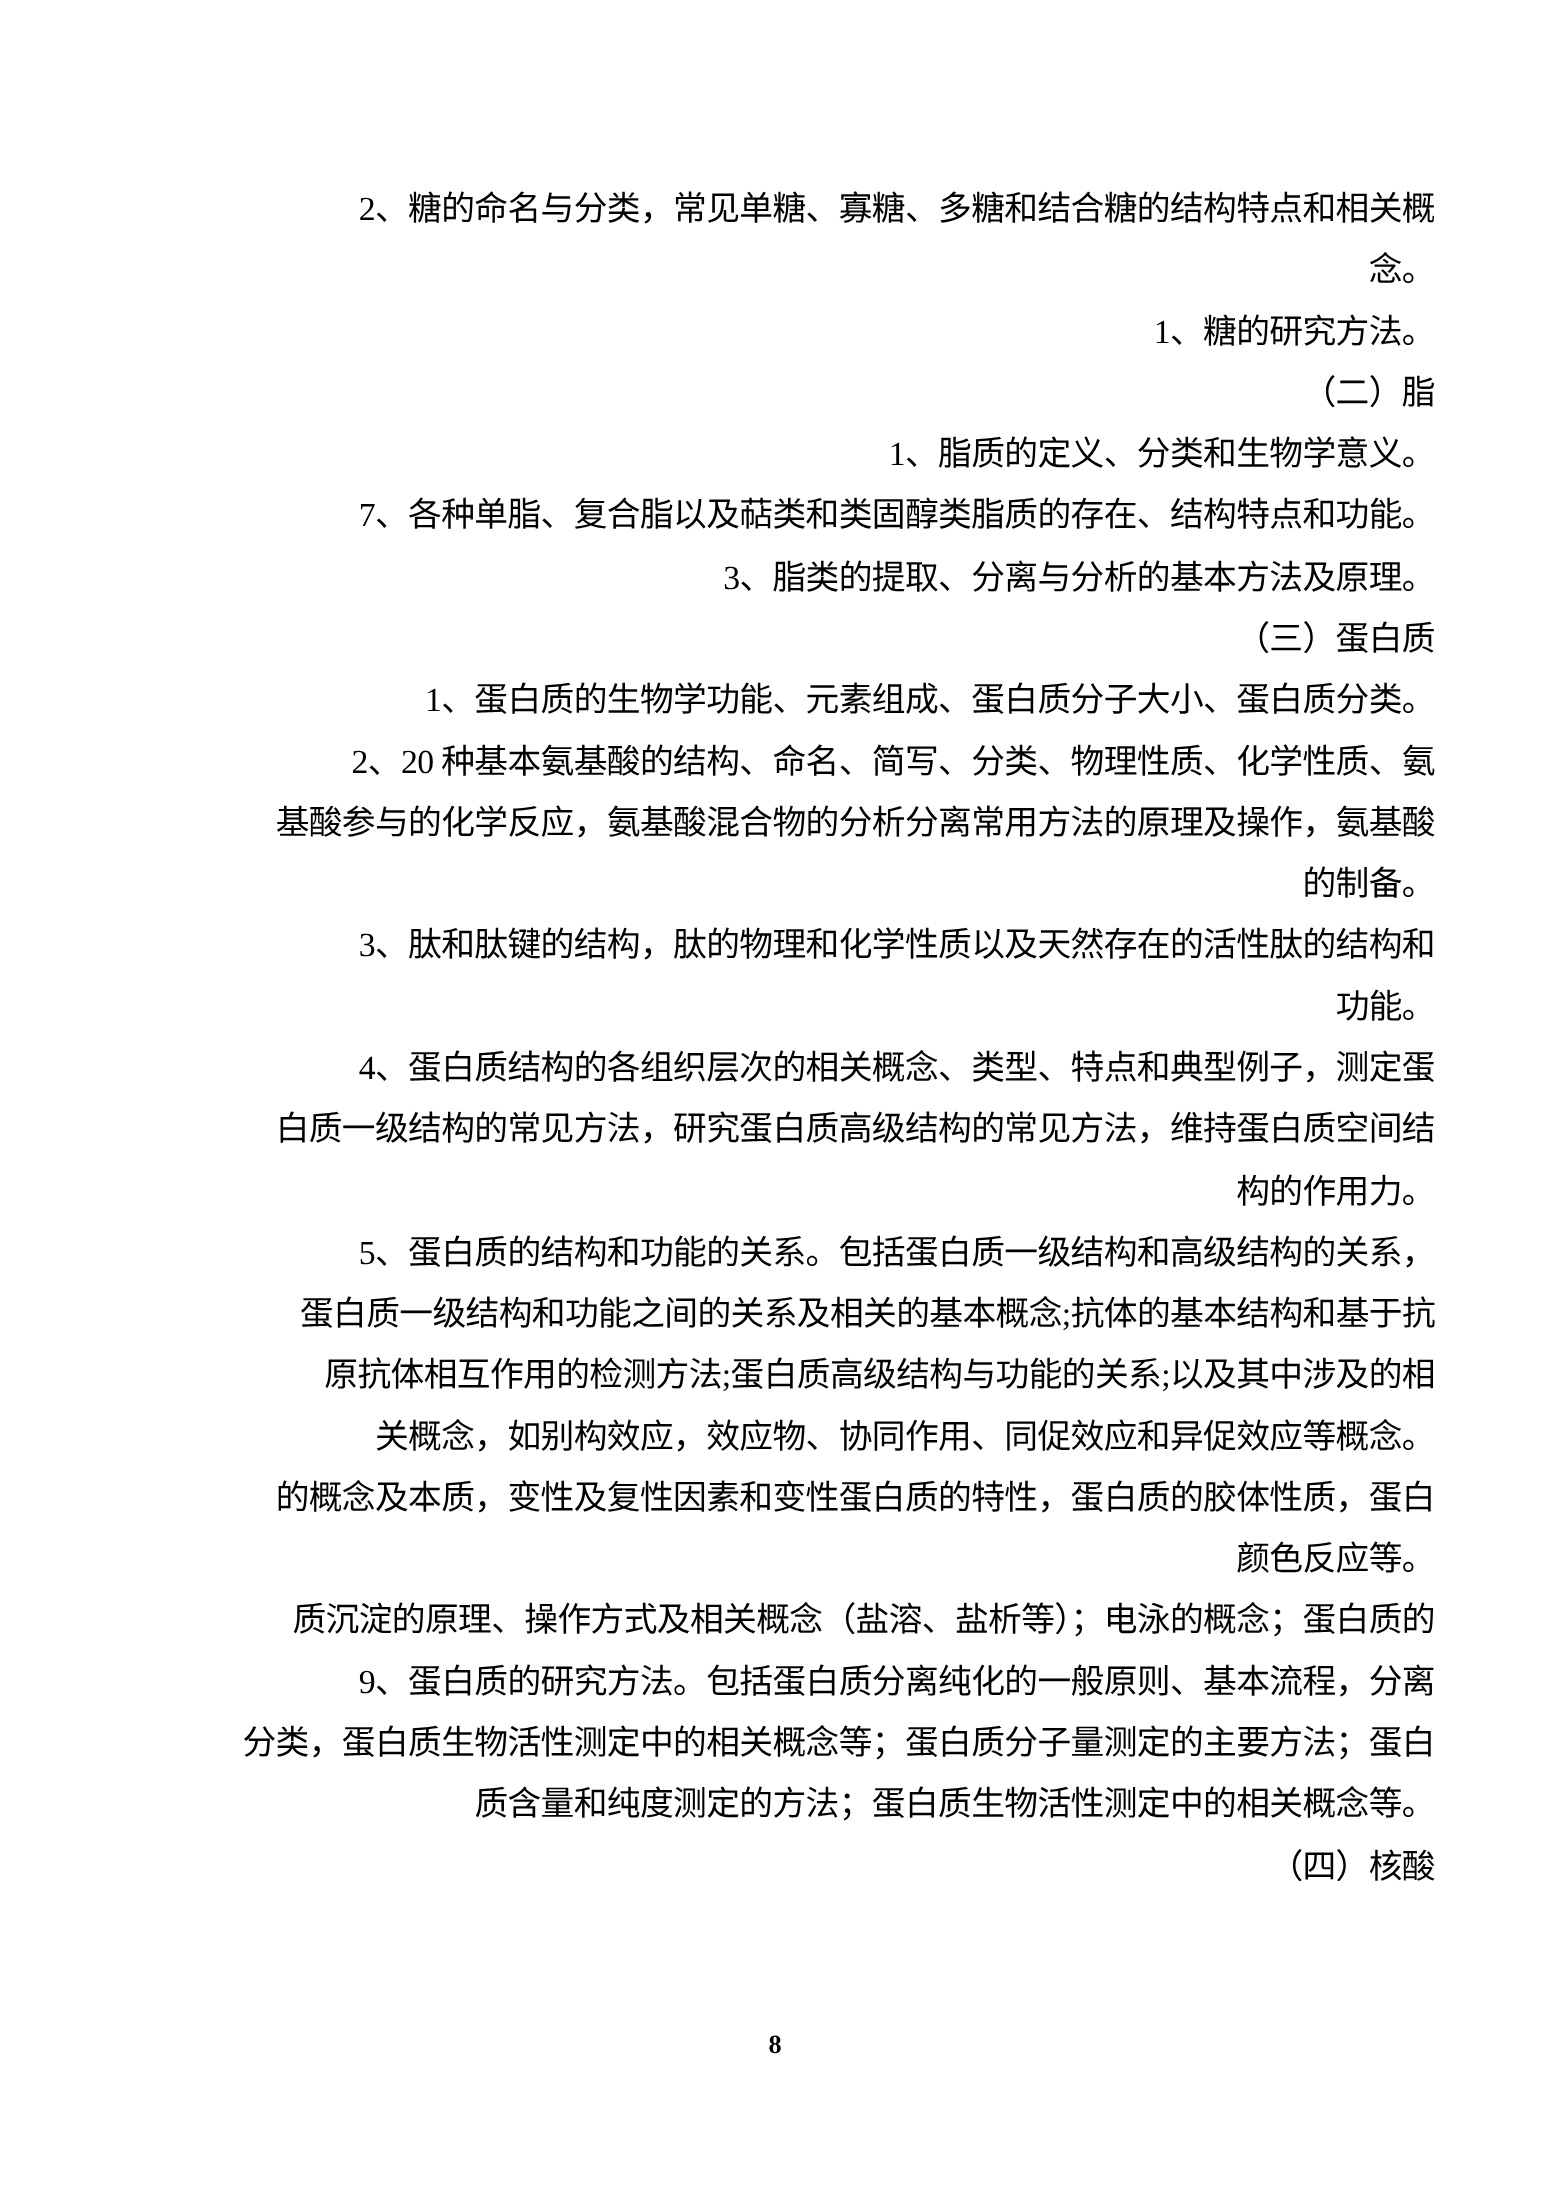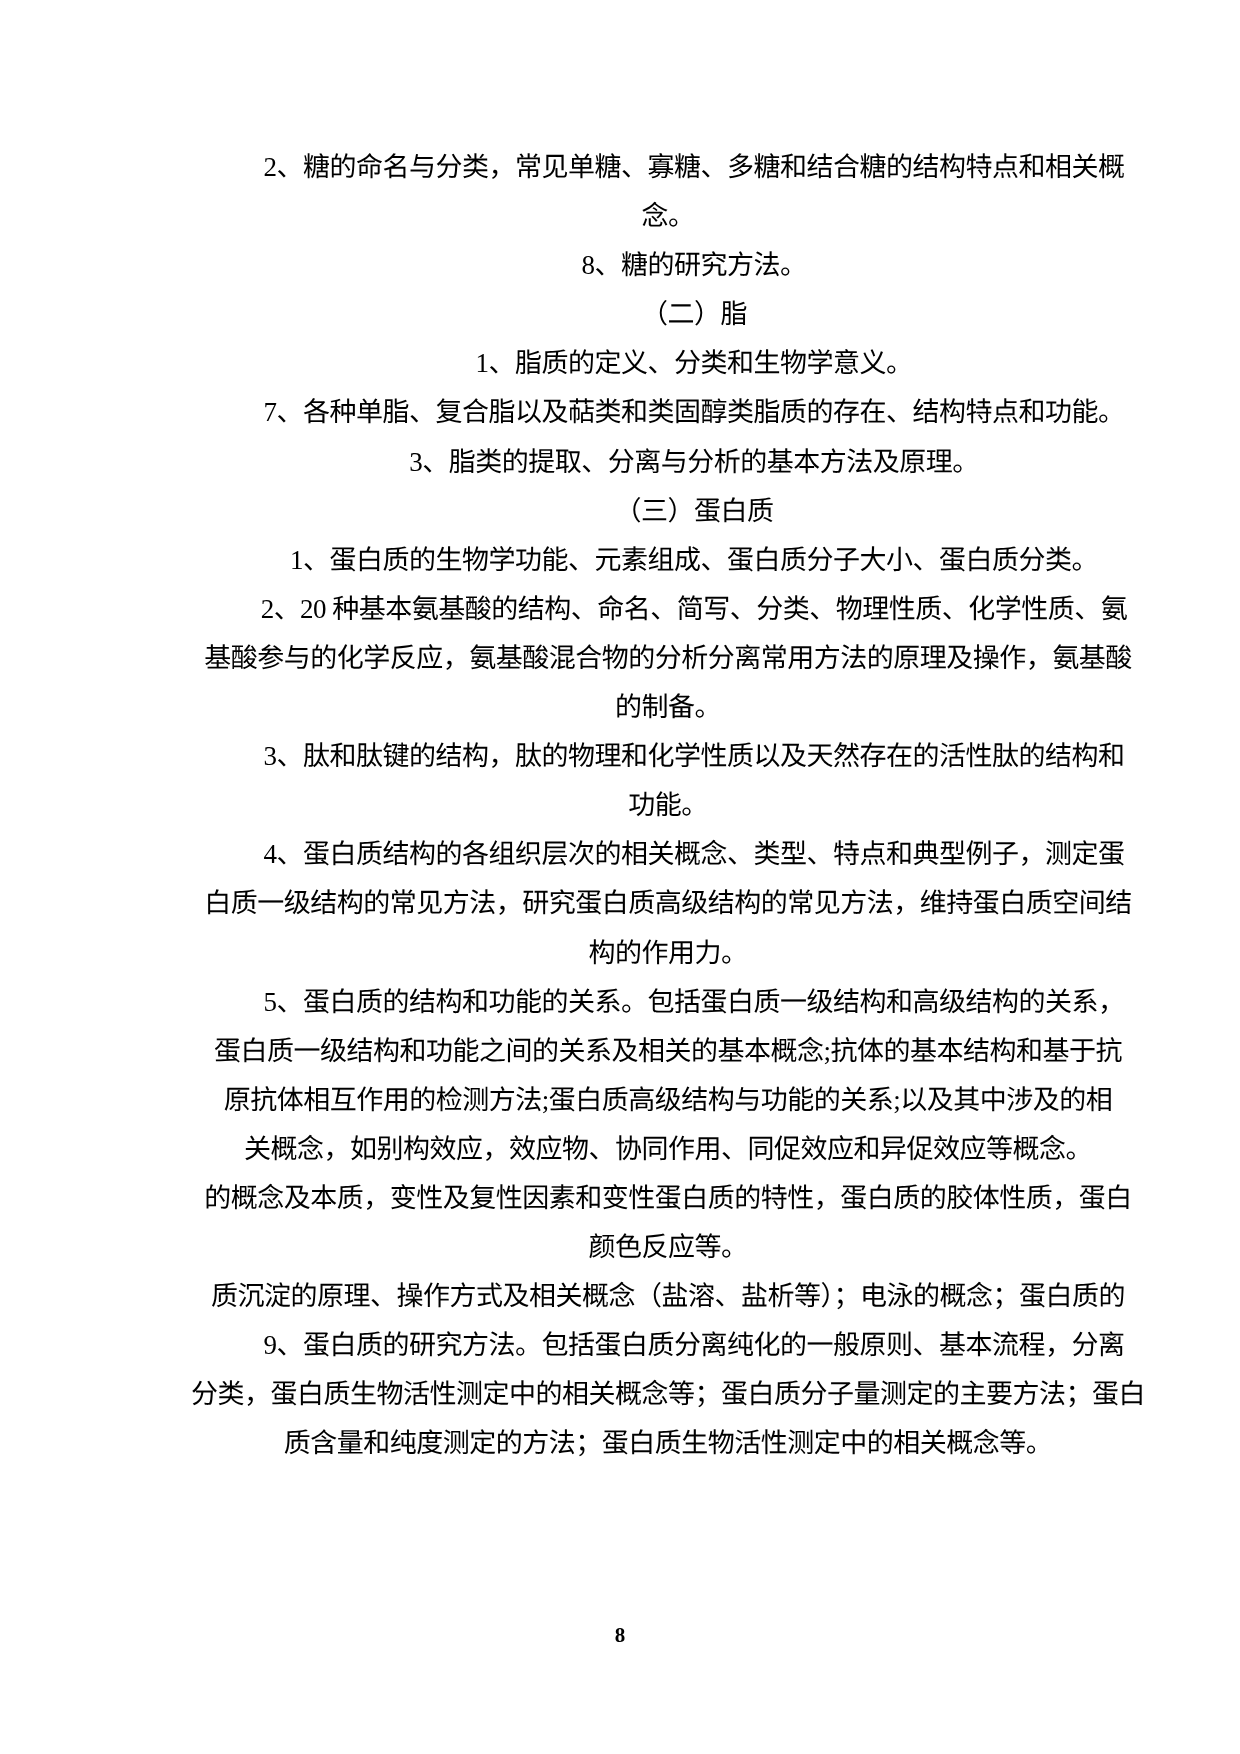--- a/index.html
+++ b/index.html
@@ -16,21 +16,21 @@
     font-family: "Liberation Serif", "DejaVu Serif", serif;
     overflow: hidden;
   }
   .doc-body {
     position: absolute;
     left: 188px;
     top: 143px;
     width: 960px;
     font-size: 27px;
     line-height: 49.1px;
-    text-align: center;
+    text-align: right;
   }
   .para {
     margin: 0;
     padding: 0;
   }
   .line {
     display: block;
     white-space: nowrap;
     letter-spacing: -0.5px;
   }
@@ -52,21 +52,21 @@
 </head>
 <body>
 
 <div class="page">
   <div class="doc-body" id="doc-body">
       <p class="para list-item">
         <span class="line first">2、糖的命名与分类，常见单糖、寡糖、多糖和结合糖的结构特点和相关概</span>
         <span class="line">念。</span>
       </p>
       <p class="para list-item">
-        <span class="line first">8、糖的研究方法。</span>
+        <span class="line first">1、糖的研究方法。</span>
       </p>
       <p class="para section-heading">
         <span class="line first">（二）脂</span>
       </p>
       <p class="para list-item">
         <span class="line first">1、脂质的定义、分类和生物学意义。</span>
       </p>
       <p class="para list-item">
         <span class="line first">7、各种单脂、复合脂以及萜类和类固醇类脂质的存在、结构特点和功能。</span>
       </p>
@@ -102,15 +102,18 @@
       <p class="para list-item">
         <span class="line">的概念及本质，变性及复性因素和变性蛋白质的特性，蛋白质的胶体性质，蛋白</span>
         <span class="line">颜色反应等。</span>
         <span class="line">质沉淀的原理、操作方式及相关概念（盐溶、盐析等）；电泳的概念；蛋白质的</span>
       </p>
       <p class="para list-item">
         <span class="line first">9、蛋白质的研究方法。包括蛋白质分离纯化的一般原则、基本流程，分离</span>
         <span class="line">分类，蛋白质生物活性测定中的相关概念等；蛋白质分子量测定的主要方法；蛋白</span>
         <span class="line">质含量和纯度测定的方法；蛋白质生物活性测定中的相关概念等。</span>
       </p>
+      <p class="para section-heading">
+        <span class="line first">（四）核酸</span>
+      </p>
     </div>
   <div class="page-number">8</div>
 </div>
 
 </body></html>

